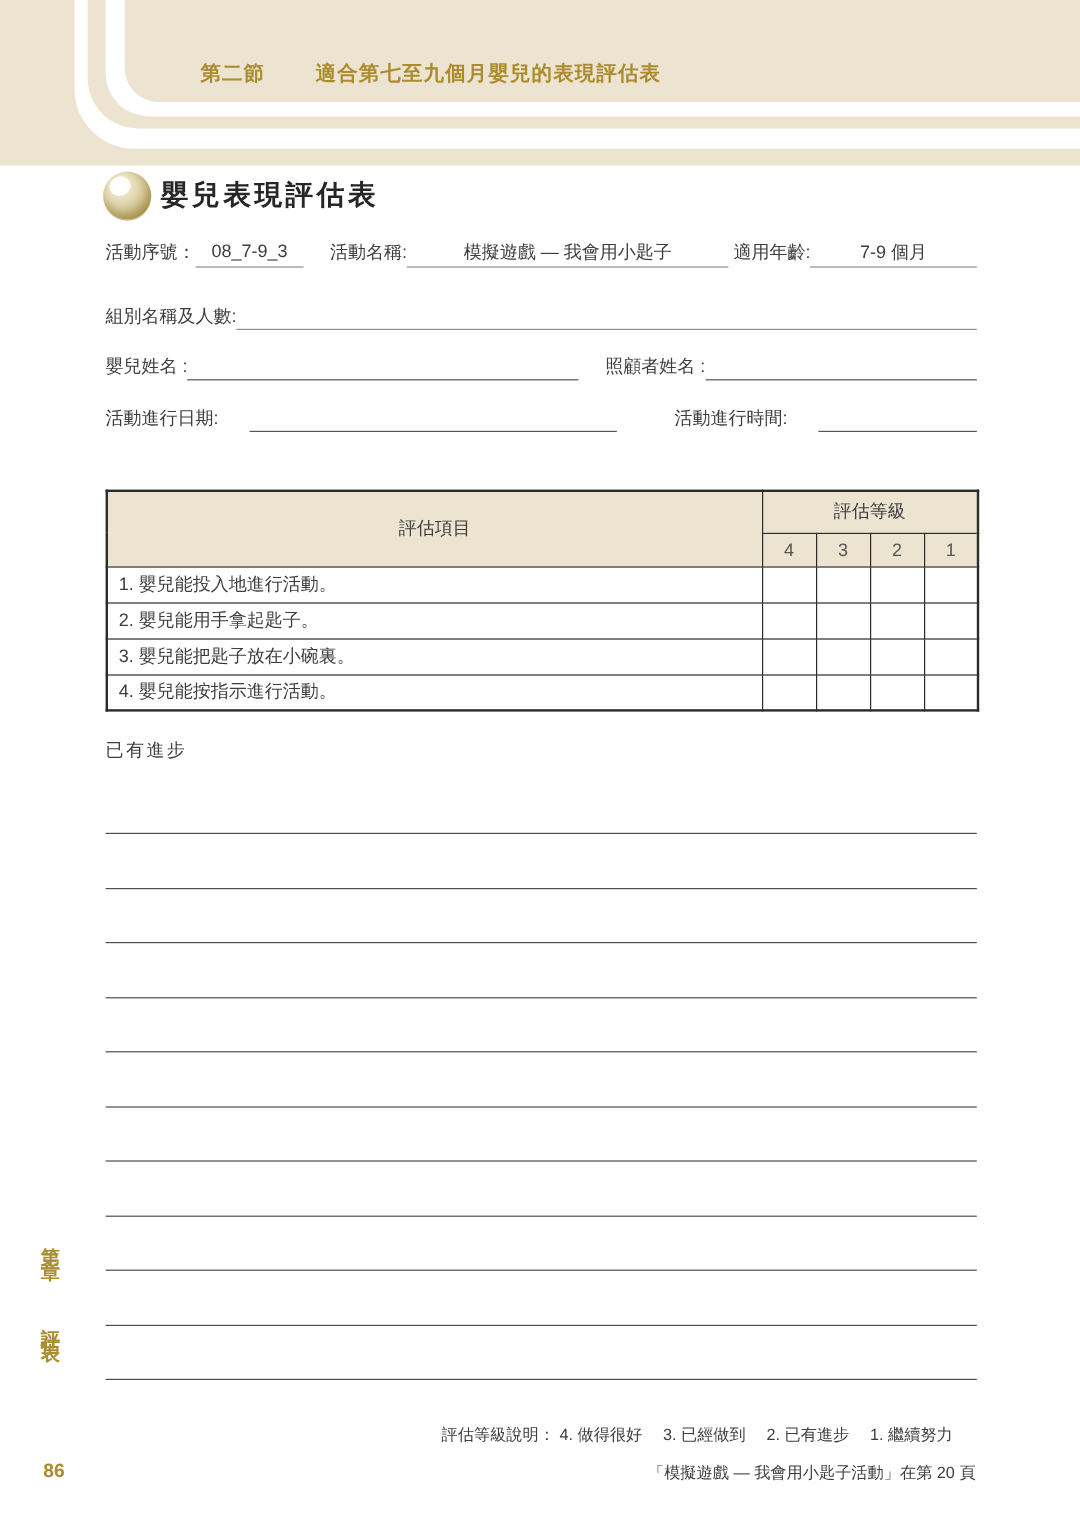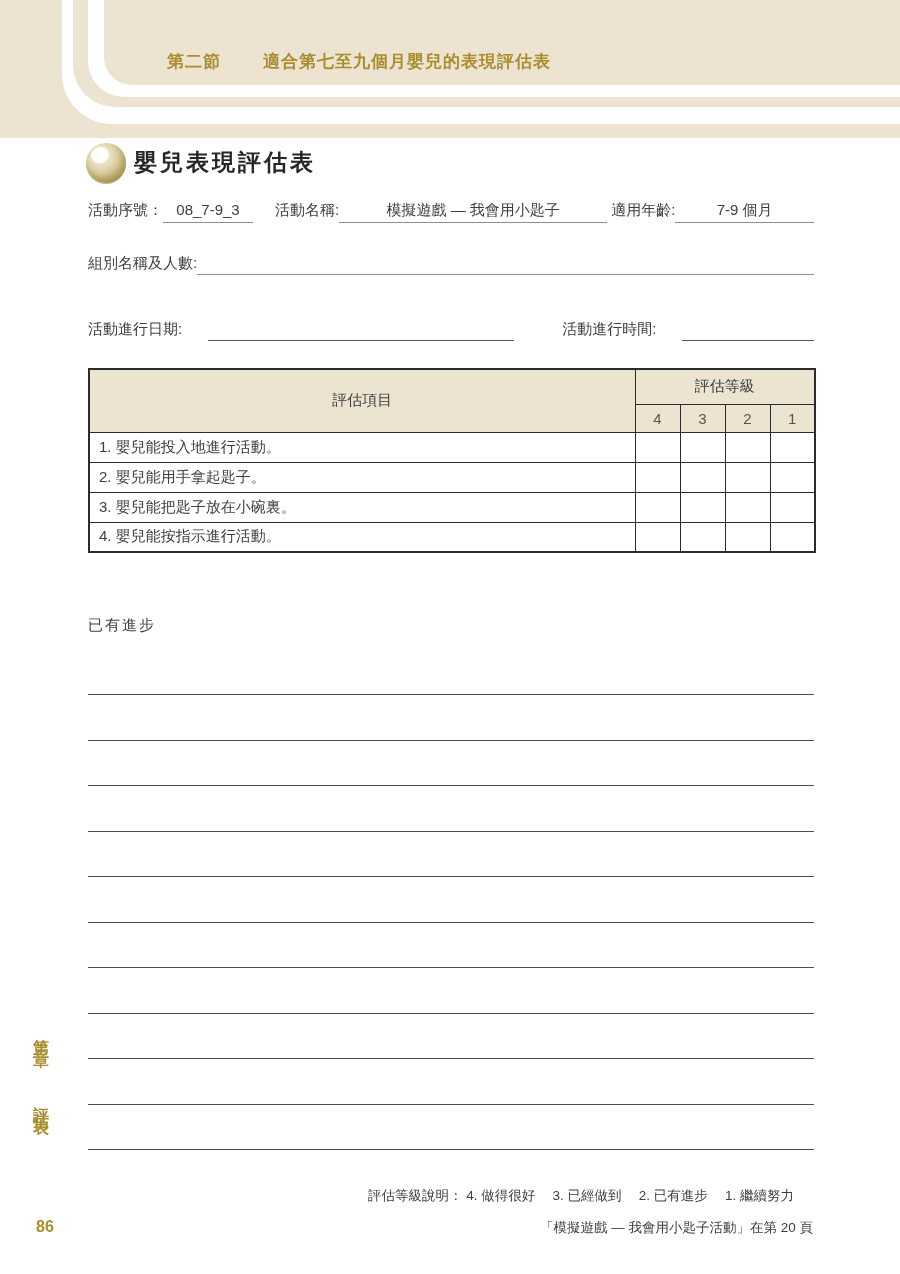--- a/index.html
+++ b/index.html
@@ -31,31 +31,31 @@
   .main-title { position:absolute; left:134px; top:147px; font-size:23px; font-weight:600; color:#262626; letter-spacing:3px; }
 
   
   .frm { position:absolute; left:88px; width:726px; display:flex; font-size:15px; color:#3d3d3d; white-space:nowrap; }
   .frm .lbl { flex:none; padding-bottom:2px; }
   .fill { border-bottom:1.5px solid #555; text-align:center; padding-bottom:2px; min-height:18px; }
   .fill.lt { border-bottom-color:#8f8f8f; }
   .row1 { top:201; top:201px; }
   .row2 { top:254px; }
   .row3 { top:296px; }
-  .row4 { top:320px;gap:26px; }
+  .row4 { top:339px;gap:26px; }
   .w90  { width:90px; }
   .w268 { width:268px; }
   .grow { flex:1; }
   .gap7 { margin-left:22px; }
   .gap4 { margin-left:4px; }
   .f1a { width:326px; }
   .f1b { width:306px; }
 
   
-  .assess { position:absolute; left:88px; top:368px; width:726px; border-collapse:collapse; table-layout:fixed; font-size:15px; color:#3d3d3d; border:2px solid #2b2b2b; }
+  .assess { position:absolute; left:88px; top:408px; width:726px; border-collapse:collapse; table-layout:fixed; font-size:15px; color:#3d3d3d; border:2px solid #2b2b2b; }
   .assess th, .assess td { border:1px solid #2b2b2b; font-weight:normal; }
   .assess th { background:#ECE4D1; text-align:center; }
   .assess .hdr1 { height:35px; }
   .assess .hdr2 { height:28px; color:#555; }
   .assess .body-row { height:30px; background:#ffffff; }
   .assess .item-cell { padding-left:9px; text-align:left; }
 
   
   .obs-label { position:absolute; left:88px; top:616px; font-size:15px; color:#3d3d3d; letter-spacing:2px; }
   .ruled-line { position:absolute; left:88px; width:726px; height:0; border-top:1.5px solid #4e4e4e; }
@@ -98,20 +98,26 @@
     <span class="fill lt w268">模擬遊戲 — 我會用小匙子</span>
     <span class="lbl gap4">適用年齡:</span>
     <span class="fill lt grow">7-9 個月</span>
   </div>
 
   <div class="frm row2">
     <span class="lbl">組別名稱及人數:</span>
     <span class="fill lt grow"></span>
   </div>
 
+  <div class="frm row3">
+    <span class="lbl">嬰兒姓名 :</span>
+    <span class="fill f1a"></span>
+    <span class="lbl gap7">照顧者姓名 :</span>
+    <span class="fill grow"></span>
+  </div>
 
   <div class="frm row4">
     <span class="lbl">活動進行日期:</span>
     <span class="fill f1b"></span>
     <span class="lbl gap7">活動進行時間:</span>
     <span class="fill grow"></span>
   </div>
 
   <table class="assess">
     <colgroup>

